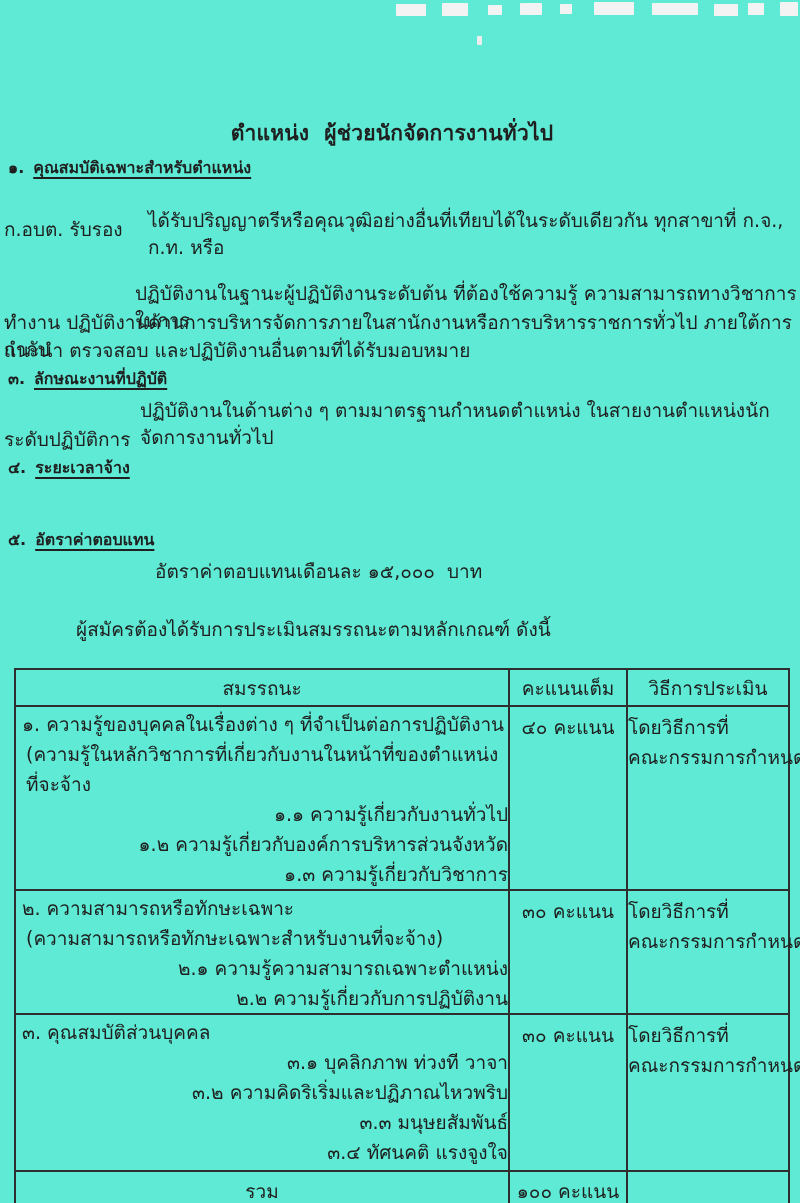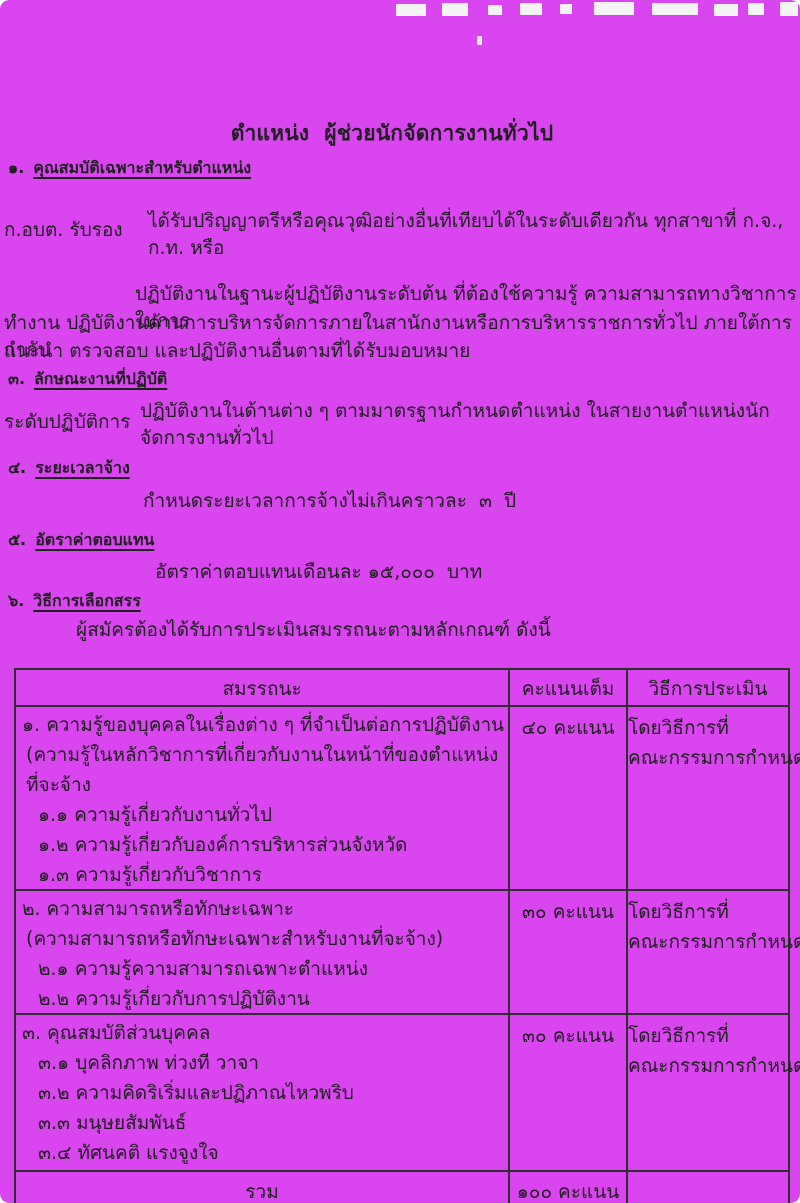--- a/index.html
+++ b/index.html
@@ -6,22 +6,21 @@
     margin:0;padding:0;
     width:800px;height:1203px;
     background:#ffffff;
     overflow:hidden;
     font-family:"DejaVu Sans","Liberation Sans",sans-serif;
     color:#1f1f1f;
   }
   .page{
     position:relative;
     width:800px;height:1203px;
-    background:#d946ef;
-    border-radius:9px;
+    background:#5eead4;
   }
   
   .artifact{
     position:absolute;
     background:#f3f3f3;
     border-radius:1px;
   }
   .doc-title{
     position:absolute;
     top:116px;left:0;width:784px;
@@ -74,21 +73,21 @@
   .eval-table tbody tr.r1 td{height:150px;}
   .eval-table tbody tr.r2 td{height:113px;}
   .eval-table tbody tr.r3 td{height:150px;}
   .eval-table tbody tr.total td{height:32px;vertical-align:middle;}
   .eval-table .c1 div{
     line-height:30px;
     white-space:pre-wrap;
   }
   .t-main{padding-left:6px;padding-top:2px;}
   .t-paren{padding-left:10px;}
-  .t-sub{padding-left:22px;}
+  .t-sub{padding-left:22px;text-align:right;}
   .c2{
     text-align:center;
     padding-top:5px !important;
     line-height:30px;
   }
   .c3{
     padding-top:5px !important;
   }
   .c3 div{line-height:30px;white-space:nowrap;}
   .total .c1{text-align:center;}
@@ -120,35 +119,31 @@
   <div class="line" style="top:216px;left:4px;">ก.อบต. รับรอง</div>
 
   <div class="line" style="top:280px;left:135px;">ปฏิบัติงานในฐานะผู้ปฏิบัติงานระดับต้น ที่ต้องใช้ความรู้ ความสามารถทางวิชาการในการ</div>
   <div class="line" style="top:337px;left:4px;">แนะนำ ตรวจสอบ และปฏิบัติงานอื่นตามที่ได้รับมอบหมาย</div>
   <div class="line" style="top:309px;left:4px;">ทำงาน ปฏิบัติงานด้านการบริหารจัดการภายในสานักงานหรือการบริหารราชการทั่วไป ภายใต้การกำกับ</div>
 
   <div class="sec-head" style="top:366px;">
     <span class="num">๓.</span><span class="ttl">ลักษณะงานที่ปฏิบัติ</span>
   </div>
   <div class="line" style="top:397px;left:140px;">ปฏิบัติงานในด้านต่าง ๆ ตามมาตรฐานกำหนดตำแหน่ง ในสายงานตำแหน่งนักจัดการงานทั่วไป</div>
-  <div class="line" style="top:408px;left:4px;">ระดับปฏิบัติการ</div>
+  <div class="line" style="top:426px;left:4px;">ระดับปฏิบัติการ</div>
 
   <div class="sec-head" style="top:455px;">
     <span class="num">๔.</span><span class="ttl">ระยะเวลาจ้าง</span>
   </div>
-  <div class="line" style="top:487px;left:143px;">กำหนดระยะเวลาการจ้างไม่เกินคราวละ  ๓  ปี</div>
 
   <div class="sec-head" style="top:527px;">
     <span class="num">๕.</span><span class="ttl">อัตราค่าตอบแทน</span>
   </div>
   <div class="line" style="top:558px;left:155px;">อัตราค่าตอบแทนเดือนละ ๑๕,๐๐๐  บาท</div>
 
-  <div class="sec-head" style="top:588px;">
-    <span class="num">๖.</span><span class="ttl">วิธีการเลือกสรร</span>
-  </div>
   <div class="line" style="top:616px;left:76px;">ผู้สมัครต้องได้รับการประเมินสมรรถนะตามหลักเกณฑ์ ดังนี้</div>
 
   <table class="eval-table">
     <colgroup>
       <col style="width:494px">
       <col style="width:118px">
       <col>
     </colgroup>
     <thead>
       <tr>

